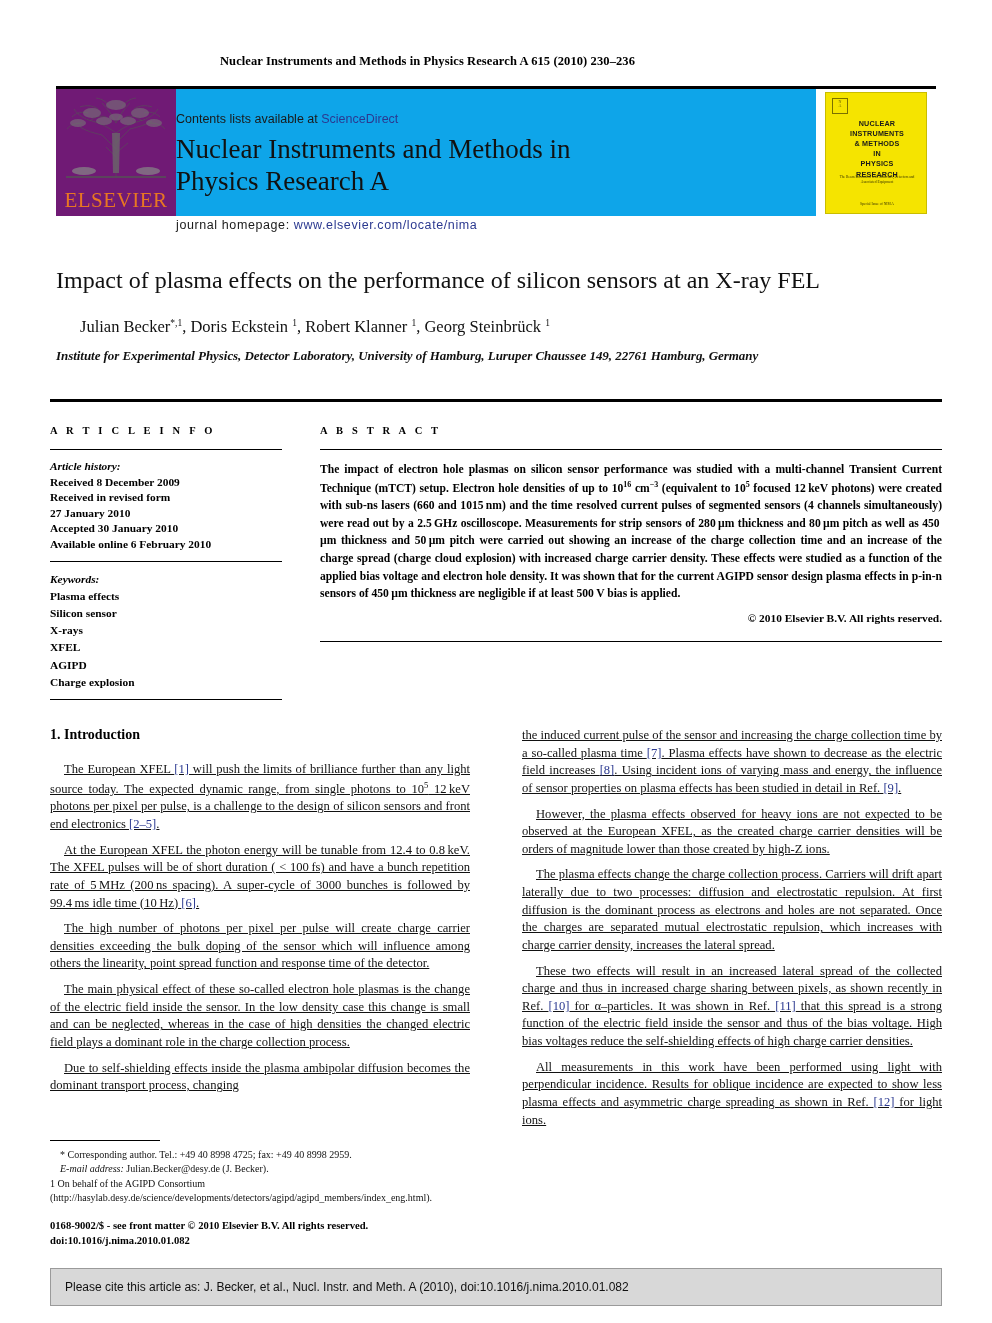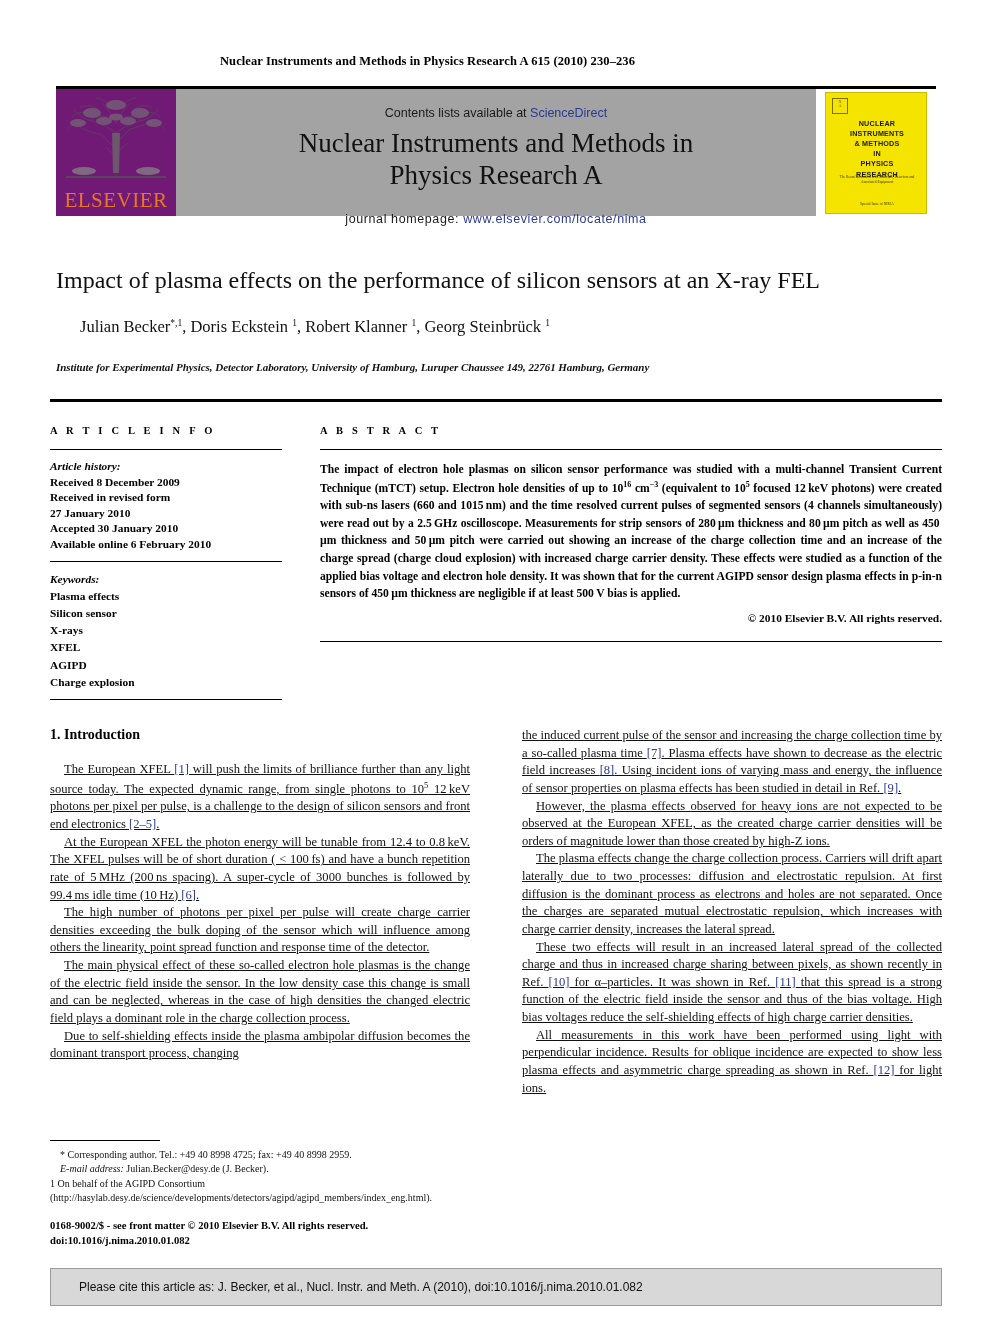--- a/index.html
+++ b/index.html
@@ -52,24 +52,24 @@
   .elsevier-word {
     position: absolute; bottom: 3px; left: 0; width: 120px;
     text-align: center;
     color: #E87722;
     font-family: "Liberation Serif", serif;
     font-size: 21px;
     letter-spacing: .5px;
   }
   .mast-center {
     flex: 1 1 auto;
-    background: #a3a3a3;
+    background: #0ea5e9;
     position: relative;
-    padding-top: 17px;
-    text-align: center;
+    padding-top: 23px;
+    text-align: left;
   }
   .contents-line {
     font-family: "Liberation Sans", sans-serif;
     font-size: 12.5px;
     color: #1a1a1a;
   }
   .contents-line .sd { color: #2b3990; }
   .journal-title {
     margin-top: 8px;
     font-family: "Liberation Serif", serif;
@@ -138,25 +138,25 @@
   }
   .authors {
     margin-top: 21px;
     font-family: Liberation Serif, serif;
     font-size: 16.5px;
     color: #111;
     margin-left: 24px;
   }
   .authors sup { font-size: 9.5px; vertical-align: super; }
   .affiliation {
-    margin-top: 24px;
+    margin-top: 11px;
     font-family: "Liberation Serif", serif;
     font-style: italic;
     font-weight: bold;
-    font-size: 11px;
+    font-size: 13px;
     color: #111;
     letter-spacing: -0.05px;
   }
 
   
   .band-rule-top {
     position: absolute; top: 399px; left: 50px; width: 892px; height: 2.6px;
     background: #000;
   }
   .band {
@@ -239,21 +239,21 @@
   p.body {
     font-family: "Liberation Serif", serif;
     font-size: 12.6px;
     line-height: 1.40;
     text-align: justify;
     margin: 0;
     text-indent: 14px;
     color: #111;
     text-decoration: underline;
   }
-  p.body + p.body { margin-top: 0; }
+  p.body + p.body { margin-top: 8px; }
   p.body sup { font-size: 8.6px; vertical-align: super; }
   .ref { color: #2b3990; }
 
   
   .footnotes {
     position: absolute; top: 1140px; left: 50px; width: 420px;
   }
   .fn-rule { width: 110px; height: 1px; background: #000; margin-bottom: 7px; }
   .fn {
     font-family: "Liberation Serif", serif;
@@ -276,21 +276,21 @@
 
   
   .cite-box {
     position: absolute; top: 1268px; left: 50px;
     width: 892px; height: 38px;
     background: #d8d8d8;
     border: 1px solid #9a9a9a;
     display: flex; align-items: center;
   }
   .cite-text {
-    padding-left: 28px;
+    padding-left: 14px;
     font-family: "Liberation Sans", sans-serif;
     font-size: 12px;
     color: #111;
   }
 </style>
 </head>
 <body>
 
 <div class="page">
 

